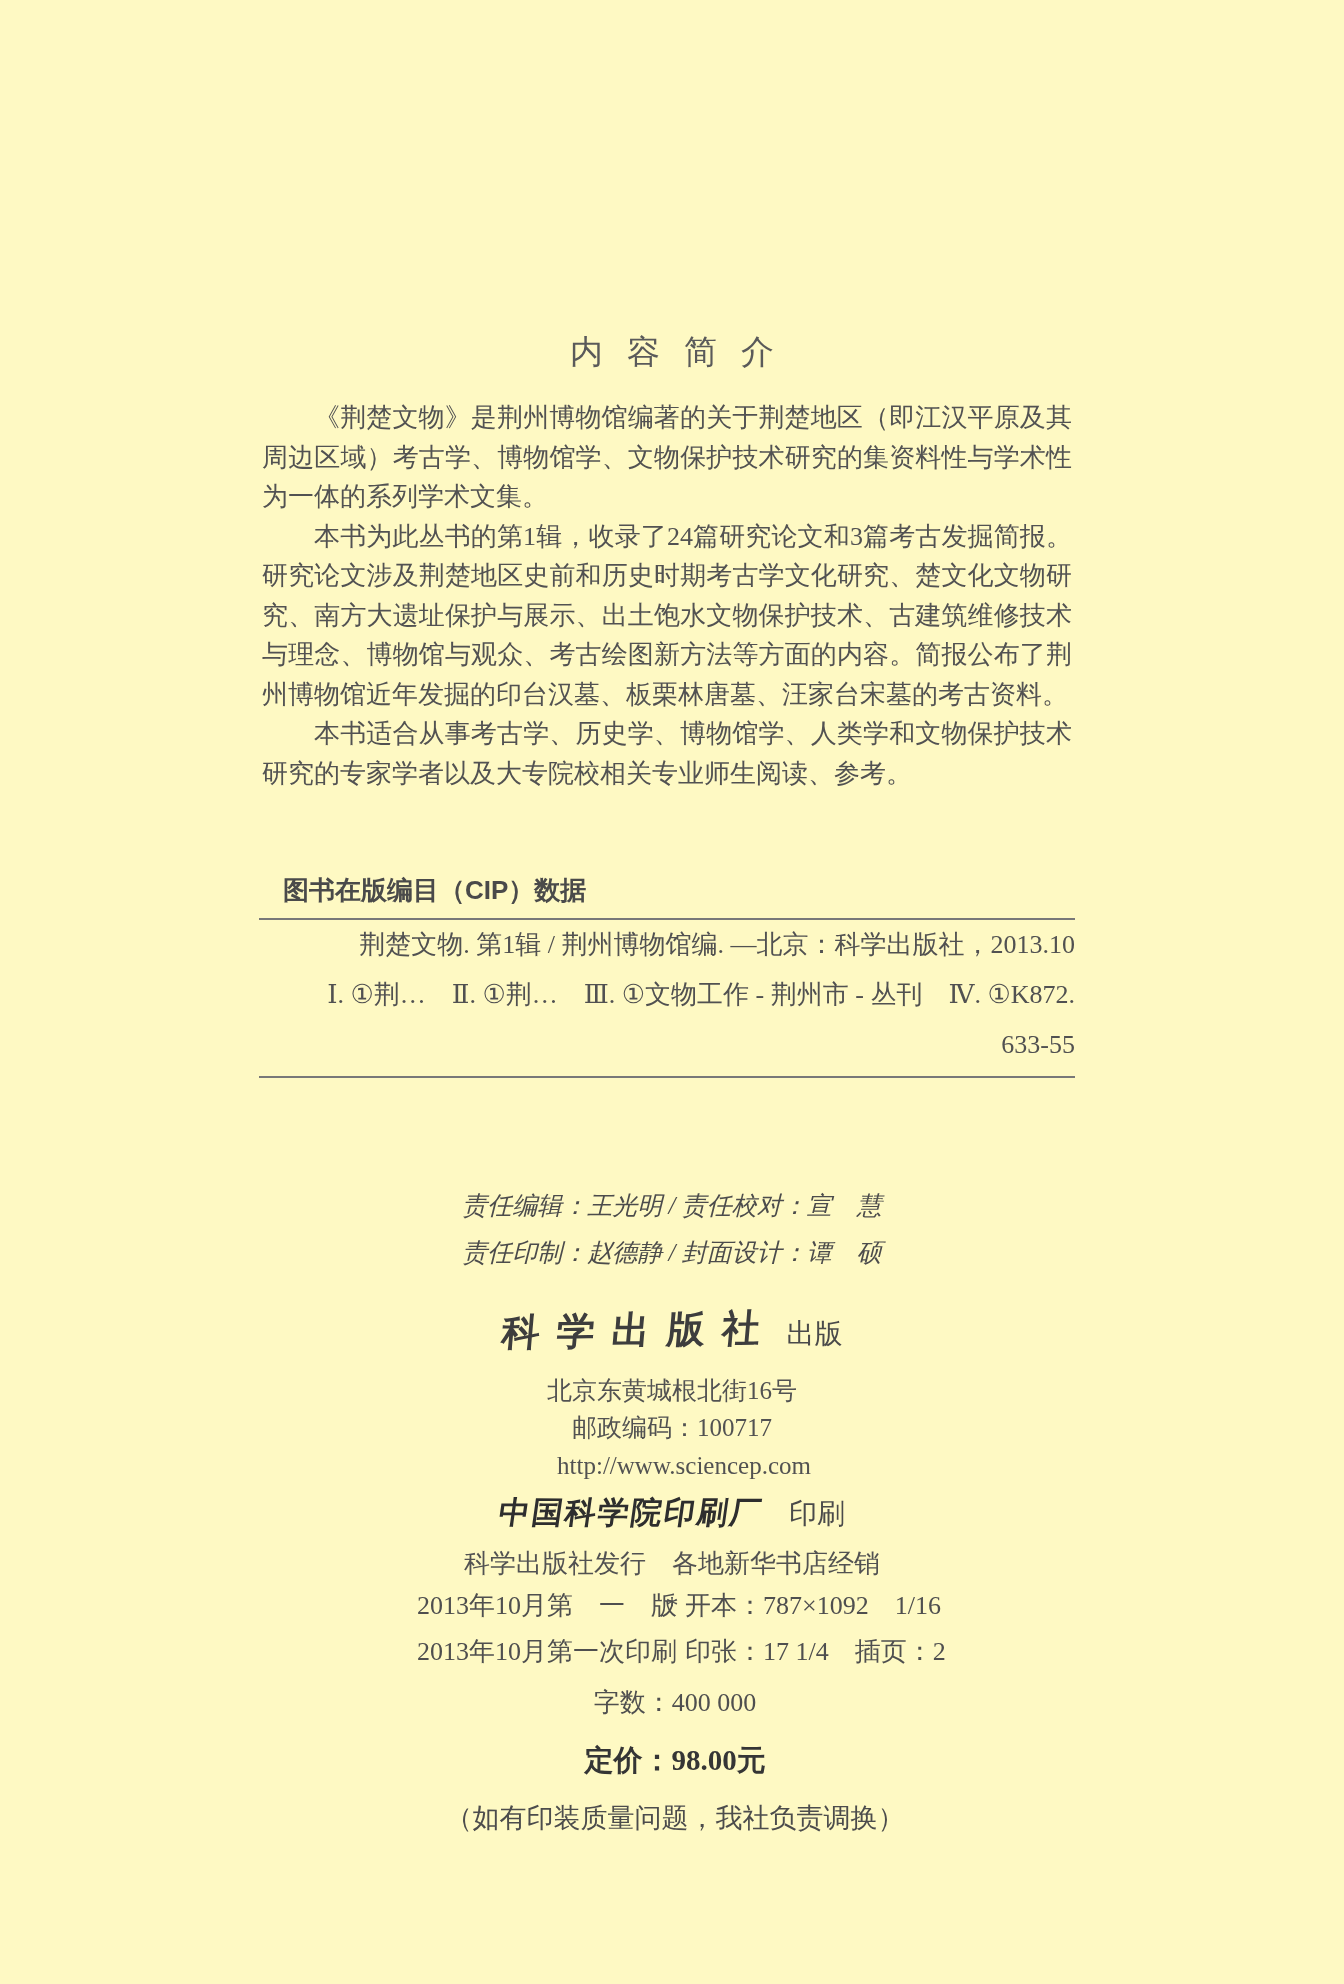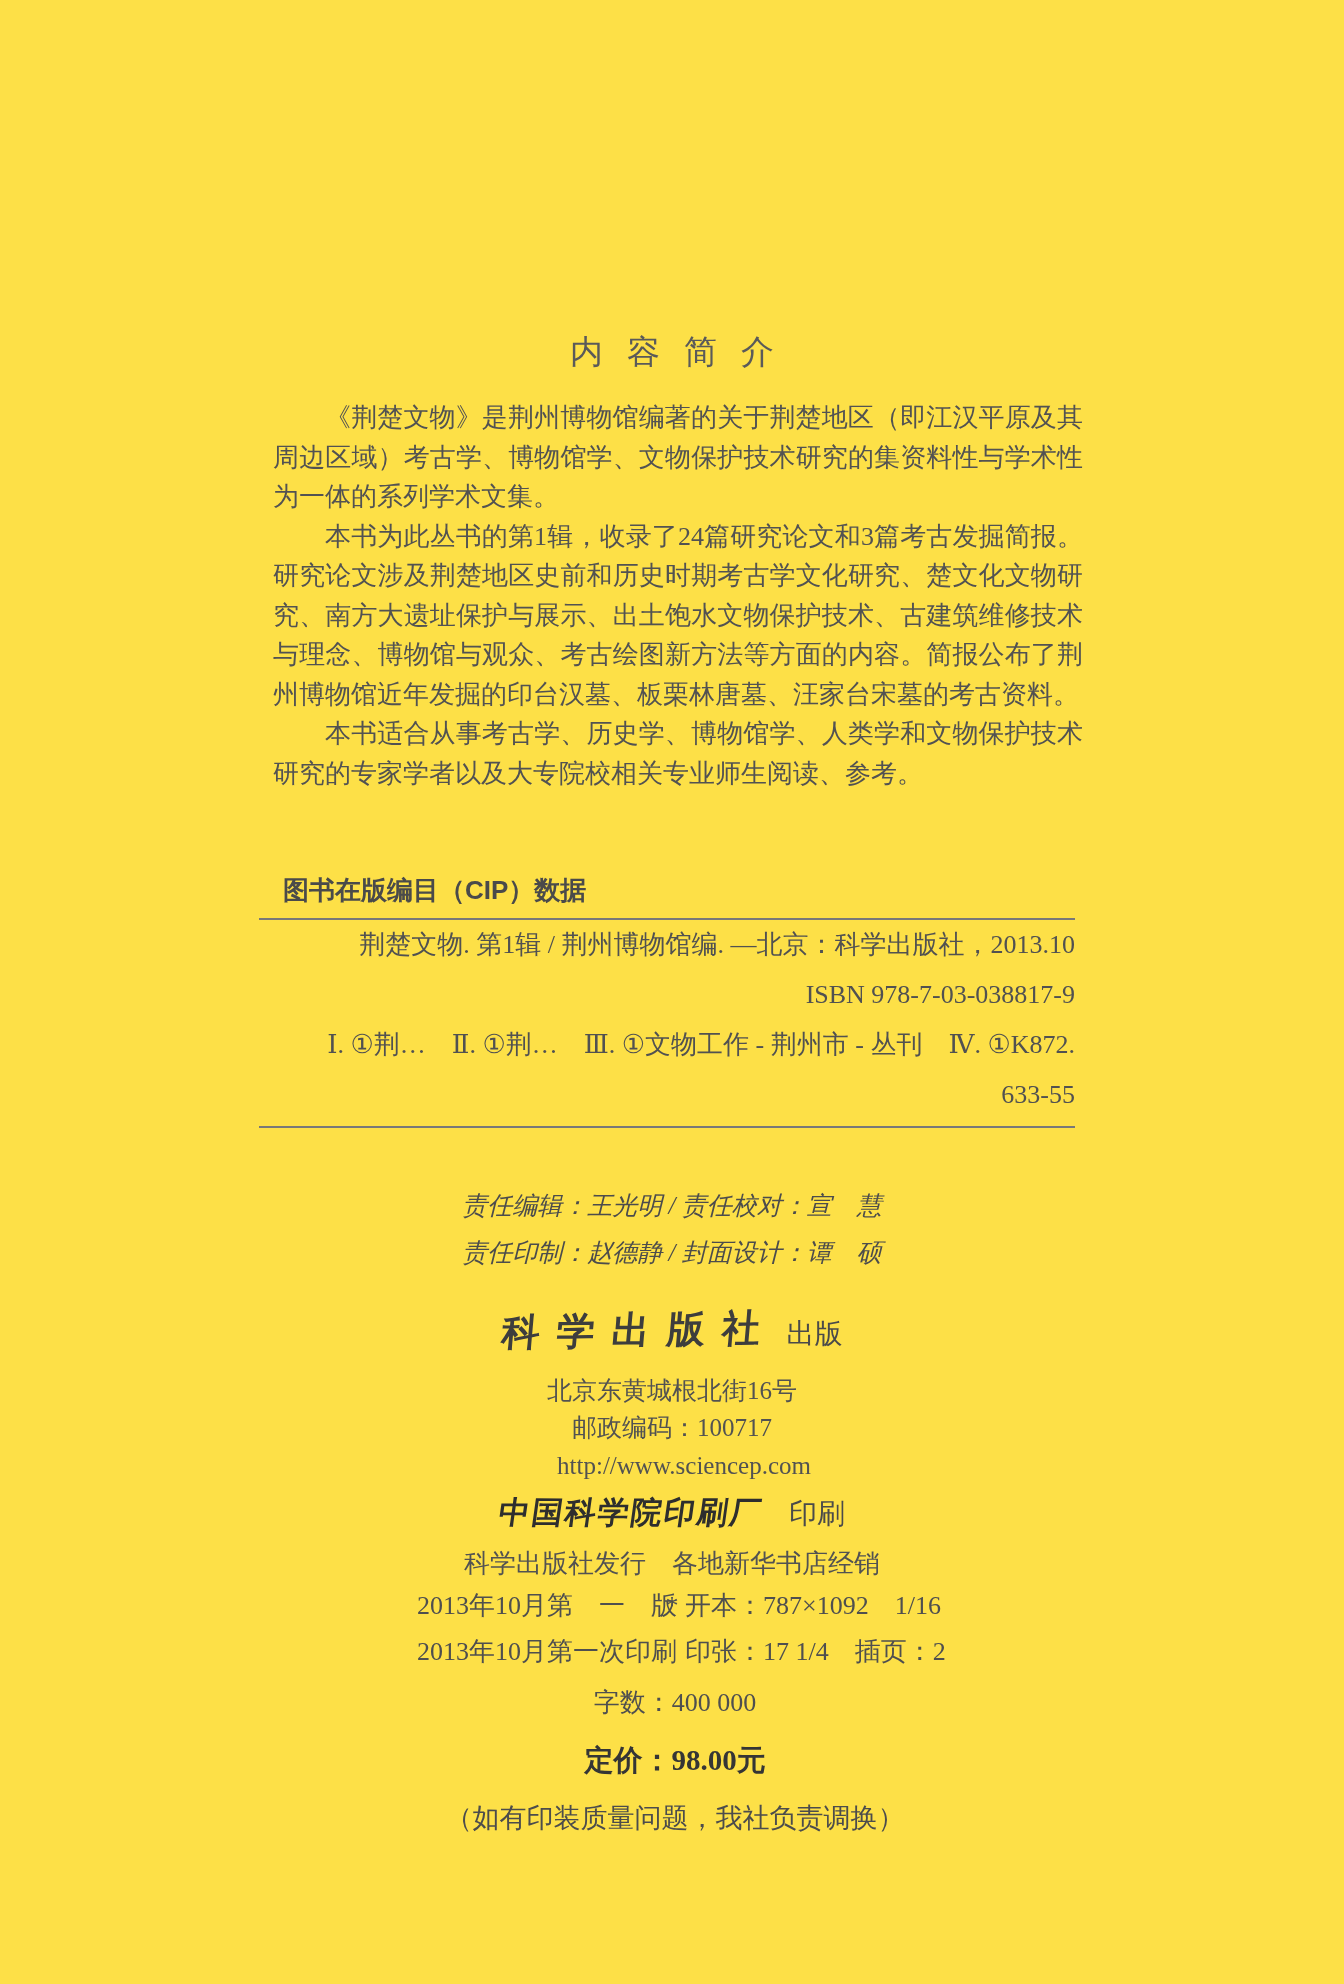--- a/index.html
+++ b/index.html
@@ -5,21 +5,21 @@
   html, body {
     margin: 0;
     padding: 0;
     background: #e8e8e8;
   }
   .page {
     position: relative;
     width: 1344px;
     height: 1984px;
     margin: 0 auto;
-    background: #fde047;
+    background: #fef9c3;
     font-family: "Liberation Serif", "DejaVu Serif", serif;
     color: #4f4f4f;
     overflow: hidden;
   }
 
   
   .page-heading {
     position: absolute;
     top: 330px;
     left: 0;
@@ -29,21 +29,21 @@
     letter-spacing: 24px;
     text-indent: 24px; 
     color: #5a5a5a;
     font-weight: normal;
   }
 
   
   .intro {
     position: absolute;
     top: 398px;
-    left: 273px;
+    left: 262px;
     width: 810px;
     font-size: 26px;
     line-height: 39.5px;
     text-align: justify;
     color: #525252;
   }
   .intro p { margin: 0; text-indent: 2em; }
 
   
   .cip {
@@ -163,21 +163,20 @@
   <div class="intro">
     <p>《荆楚文物》是荆州博物馆编著的关于荆楚地区（即江汉平原及其周边区域）考古学、博物馆学、文物保护技术研究的集资料性与学术性为一体的系列学术文集。</p>
     <p>本书为此丛书的第1辑，收录了24篇研究论文和3篇考古发掘简报。研究论文涉及荆楚地区史前和历史时期考古学文化研究、楚文化文物研究、南方大遗址保护与展示、出土饱水文物保护技术、古建筑维修技术与理念、博物馆与观众、考古绘图新方法等方面的内容。简报公布了荆州博物馆近年发掘的印台汉墓、板栗林唐墓、汪家台宋墓的考古资料。</p>
     <p>本书适合从事考古学、历史学、博物馆学、人类学和文物保护技术研究的专家学者以及大专院校相关专业师生阅读、参考。</p>
   </div>
 
   <div class="cip">
     <div class="cip-heading">图书在版编目（CIP）数据</div>
     <hr class="rule top-rule">
     <div class="cip-line">荆楚文物. 第1辑 / 荆州博物馆编. —北京：科学出版社，2013.10</div>
-    <div class="cip-line">ISBN 978-7-03-038817-9</div>
     <div class="cip-line">Ⅰ. ①荆…　Ⅱ. ①荆…　Ⅲ. ①文物工作 - 荆州市 - 丛刊　Ⅳ. ①K872.</div>
     <div class="cip-line flush">633-55</div>
     <hr class="rule bottom-rule">
   </div>
 
   <div class="credits">
     <div>责任编辑：王光明 / 责任校对：宣　慧</div>
     <div>责任印制：赵德静 / 封面设计：谭　硕</div>
   </div>
 

